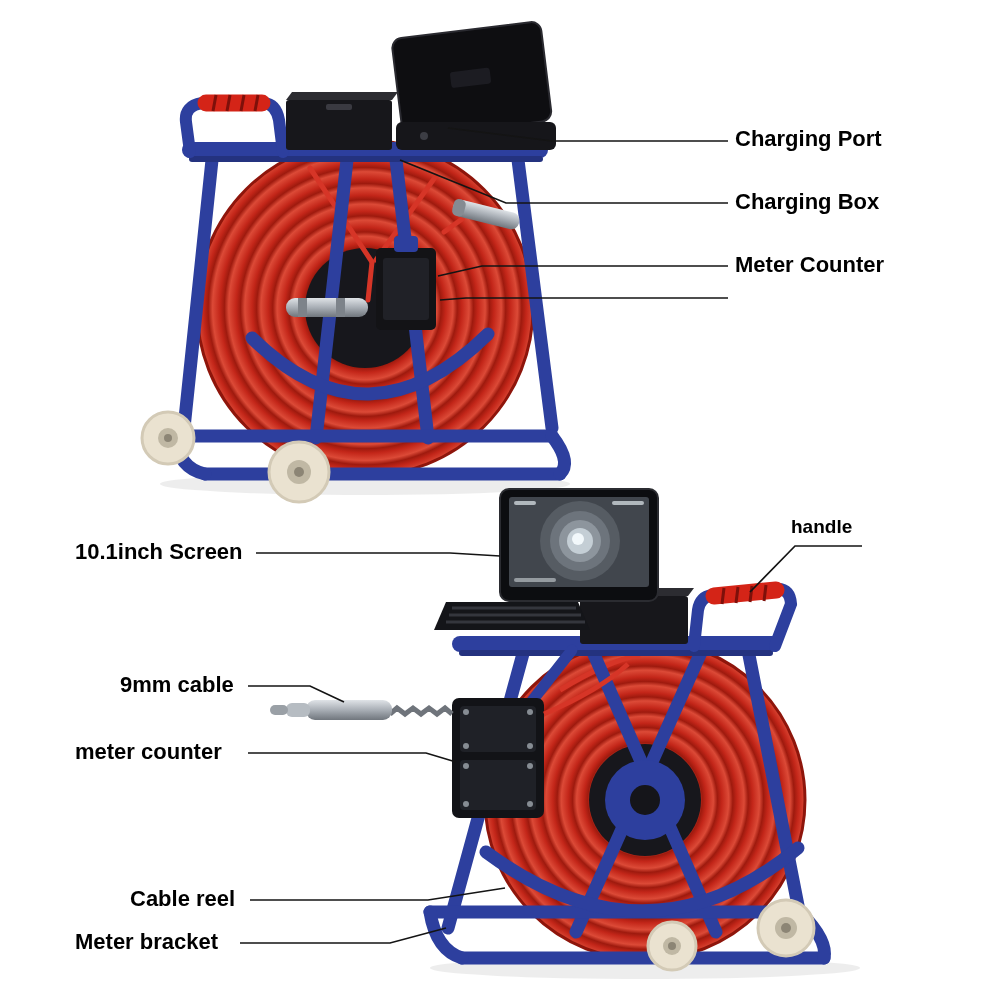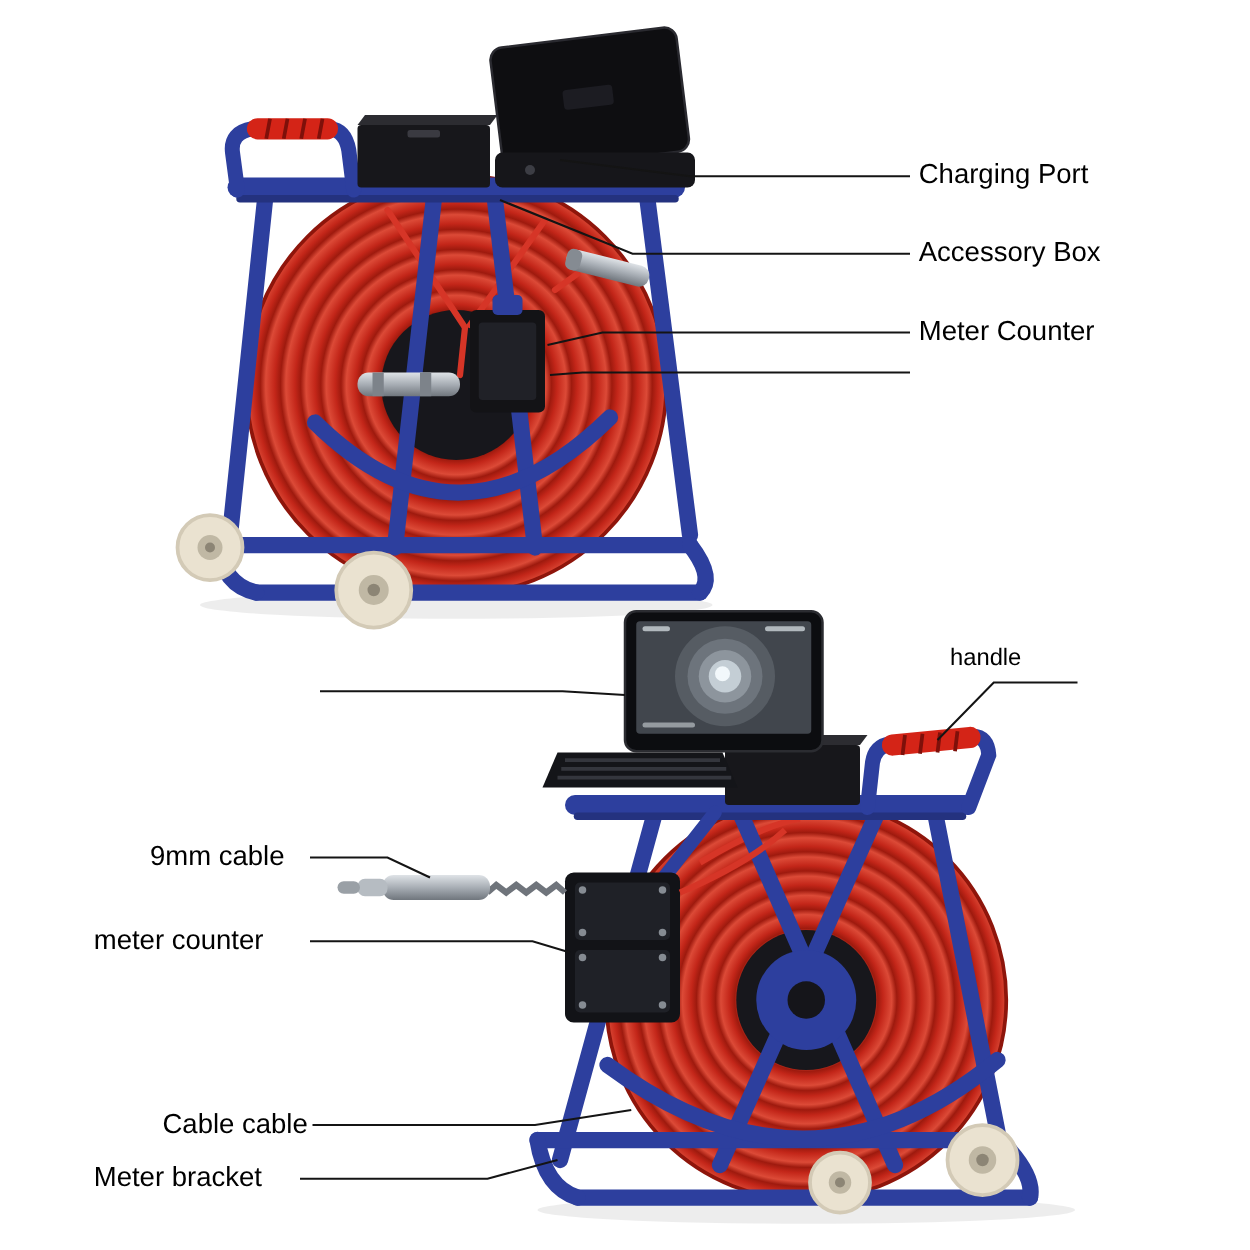--- a/index.html
+++ b/index.html
@@ -2,21 +2,21 @@
 <html><head>
 <meta charset="utf-8">
 <style>
   html,body{margin:0;padding:0;background:#fff;}
   .page{
     position:relative;width:1000px;height:1000px;background:#ffffff;
     overflow:hidden;font-family:"Liberation Sans",sans-serif;
   }
   .illustration{position:absolute;left:0;top:0;}
   .callout{
-    position:absolute;font-weight:normal;color:#000;
+    position:absolute;font-weight:bold;color:#000;
     font-size:22px;line-height:1.1;white-space:nowrap;text-align:right;
   }
   .callout.small{font-size:19px;}
 </style>
 </head>
 <body>
 
 <div class="page">
 
   <svg class="illustration" width="1000" height="1000" viewBox="0 0 1000 1000">
@@ -217,22 +217,23 @@
       <polyline points="862,546 795,546 750,592"></polyline>
       <polyline points="256,553 450,553 500,556"></polyline>
       <polyline points="248,686 310,686 344,702"></polyline>
       <polyline points="248,753 426,753 456,762"></polyline>
       <polyline points="250,900 428,900 505,888"></polyline>
       <polyline points="240,943 390,943 446,928"></polyline>
     </g>
   </svg>
 
   <div class="callout" style="left:735px;top:127px">Charging Port</div>
-  <div class="callout" style="left:735px;top:190px">Accessory Box</div>
+  <div class="callout" style="left:735px;top:190px">Charging Box</div>
   <div class="callout" style="left:735px;top:253px">Meter Counter</div>
 
-  <div class="callout small" style="left:760px;top:517px">handle</div>
+  <div class="callout small" style="left:791px;top:517px">handle</div>
+  <div class="callout" style="left:75px;top:540px">10.1inch Screen</div>
   <div class="callout" style="left:120px;top:673px">9mm cable</div>
   <div class="callout" style="left:75px;top:740px">meter counter</div>
-  <div class="callout" style="left:130px;top:887px">Cable cable</div>
+  <div class="callout" style="left:130px;top:887px">Cable reel</div>
   <div class="callout" style="left:75px;top:930px">Meter bracket</div>
 
 </div>
 
 </body></html>

